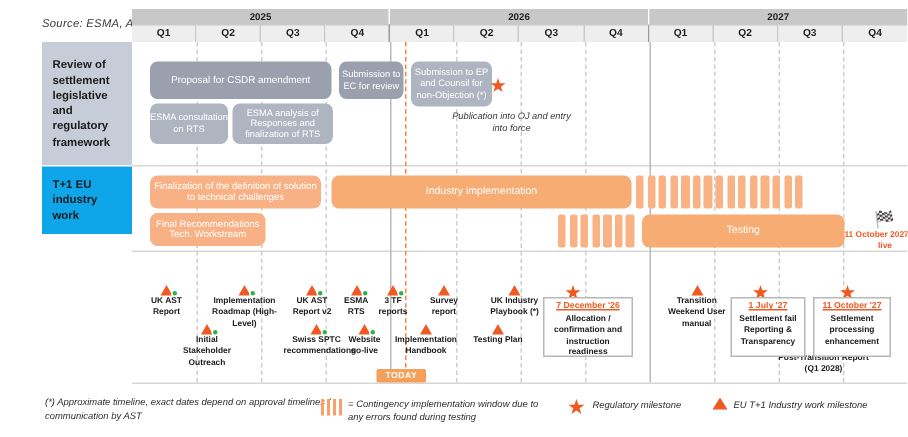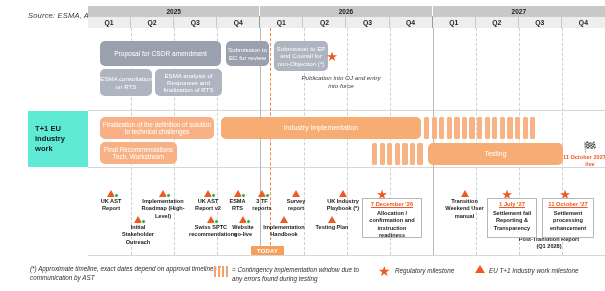--- a/index.html
+++ b/index.html
@@ -45,21 +45,21 @@
   
   .rowlabel{
     position:absolute;left:28px;
     box-sizing:border-box;
     font-size:7.6px;font-weight:bold;color:#1a1a1a;
     display:flex;align-items:center;
     padding-left:7px;padding-right:4px;
     line-height:1.35;
   }
   .rl1{top:28px;width:60px;height:82px;background:#c6ccd8;}
-  .rl2{top:111px;width:60px;height:56px;background:#5eead4;}
+  .rl2{top:111px;width:60px;height:45px;background:#0ea5e9;}
   .rl3{top:168px;width:60px;height:87px;background:#9aa0ae;}
 
   
   .rowsep{position:absolute;left:88px;width:517px;height:1px;background:#d7d7d7;}
 
   
   .bar{
     position:absolute;box-sizing:border-box;
     border-radius:5px;
     display:flex;align-items:center;justify-content:center;
@@ -157,20 +157,21 @@
       <div class="qcell" style="width:43.08px">Q2</div>
       <div class="qcell" style="width:43.08px">Q3</div>
       <div class="qcell last-of-year" style="width:43.09px">Q4</div>
       <div class="qcell" style="width:43.08px">Q1</div>
       <div class="qcell" style="width:43.08px">Q2</div>
       <div class="qcell" style="width:43.08px">Q3</div>
       <div class="qcell" style="width:43.09px;border-right:none">Q4</div>
     </div>
   </div>
 
+  <div class="rowlabel rl1">Review of settlement legislative and regulatory framework</div>
   <div class="rowlabel rl2">T+1 EU industry work</div>
 
   <div class="rowsep" style="top:110px"></div>
   <div class="rowsep" style="top:167px"></div>
   <div class="rowsep" style="top:255px"></div>
 
   <div class="grid">
     <div class="vline" style="left:43.1px"></div>
     <div class="vline" style="left:86.2px"></div>
     <div class="vline" style="left:129.3px"></div>

